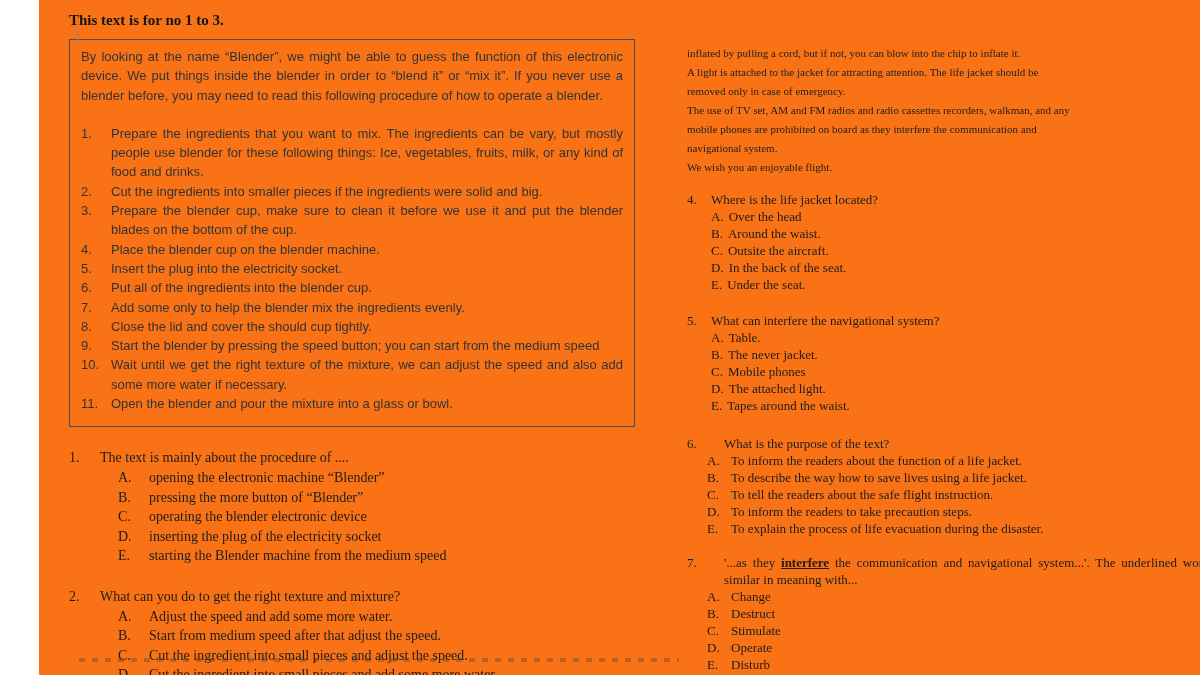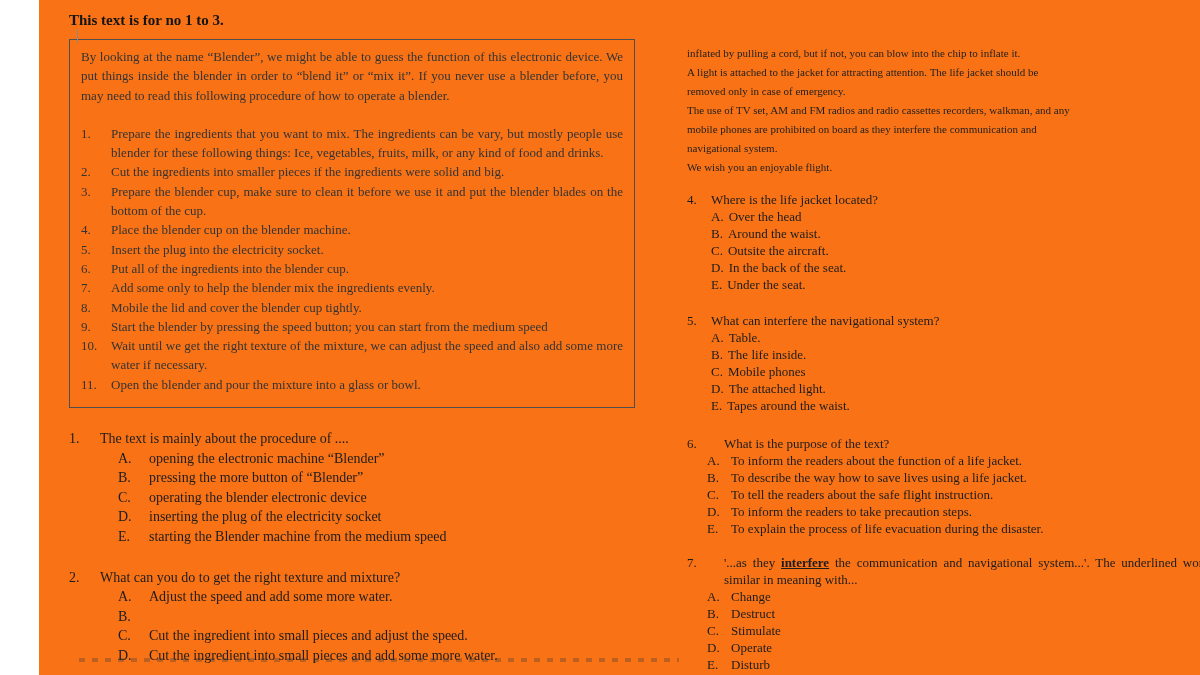--- a/index.html
+++ b/index.html
@@ -8,21 +8,21 @@
     overflow:hidden; font-family:"Liberation Serif", serif; color:#222;margin-left:39px;
   }
 
   
   .left-col { position:absolute; left:30px; top:12px; width:566px; }
   .heading { font-family:"Liberation Serif", serif; font-weight:bold; font-size:15px; color:#141414; }
   .tick { position:absolute; left:8px; top:17px; width:1px; height:14px; background:#8a8a8a; }
 
   .pbox {
     margin-top:10px; border:1px solid #4f4f4f; padding:7px 11px 13px 11px;
-    font-family:Liberation Serif, serif; font-size:13px; line-height:19.3px; color:#333;
+    font-family:Liberation Sans, sans-serif; font-size:13px; line-height:19.3px; color:#333;
   }
   .pbox .intro { text-align:justify; }
   .pbox .spacer { height:19px; }
   .step { display:flex; }
   .step .snum { flex:0 0 30px; }
   .step .stext { flex:1; text-align:justify; }
 
   .question { display:flex; color:#1c1c1c; }
   .lq { font-size:14px; line-height:19.6px; margin-top:21px; }
   .lq .qnum { flex:0 0 31px; }
@@ -94,21 +94,21 @@
       <div class="step">
         <span class="snum">6.</span>
         <span class="stext">Put all of the ingredients into the blender cup.</span>
       </div>
       <div class="step">
         <span class="snum">7.</span>
         <span class="stext">Add some only to help the blender mix the ingredients evenly.</span>
       </div>
       <div class="step">
         <span class="snum">8.</span>
-        <span class="stext">Mobile the lid and cover the blender cup tightly.</span>
+        <span class="stext">Close the lid and cover the should cup tightly.</span>
       </div>
       <div class="step">
         <span class="snum">9.</span>
         <span class="stext">Start the blender by pressing the speed button; you can start from the medium speed</span>
       </div>
       <div class="step">
         <span class="snum">10.</span>
         <span class="stext">Wait until we get the right texture of the mixture, we can adjust the speed and also add some more water if necessary.</span>
       </div>
       <div class="step">
@@ -150,20 +150,21 @@
       <span class="qnum">2.</span>
       <div class="qbody">
         <div class="stem">What can you do to get the right texture and mixture?</div>
         <div class="opts">
           <div class="opt">
             <span class="letter">A.</span>
             <span class="otext">Adjust the speed and add some more water.</span>
           </div>
           <div class="opt">
             <span class="letter">B.</span>
+            <span class="otext">Start from medium speed after that adjust the speed.</span>
           </div>
           <div class="opt">
             <span class="letter">C.</span>
             <span class="otext">Cut the ingredient into small pieces and adjust the speed.</span>
           </div>
           <div class="opt">
             <span class="letter">D.</span>
             <span class="otext">Cut the ingredient into small pieces and add some more water.</span>
           </div>
 
@@ -216,21 +217,21 @@
       <span class="qnum">5.</span>
       <div class="qbody">
         <div class="stem">What can interfere the navigational system?</div>
         <div class="opts">
           <div class="opt">
             <span class="letter">A.</span>
             <span class="otext">Table.</span>
           </div>
           <div class="opt">
             <span class="letter">B.</span>
-            <span class="otext">The life inside.</span>
+            <span class="otext">The never jacket.</span>
           </div>
           <div class="opt">
             <span class="letter">C.</span>
             <span class="otext">Mobile phones</span>
           </div>
           <div class="opt">
             <span class="letter">D.</span>
             <span class="otext">The attached light.</span>
           </div>
           <div class="opt">

